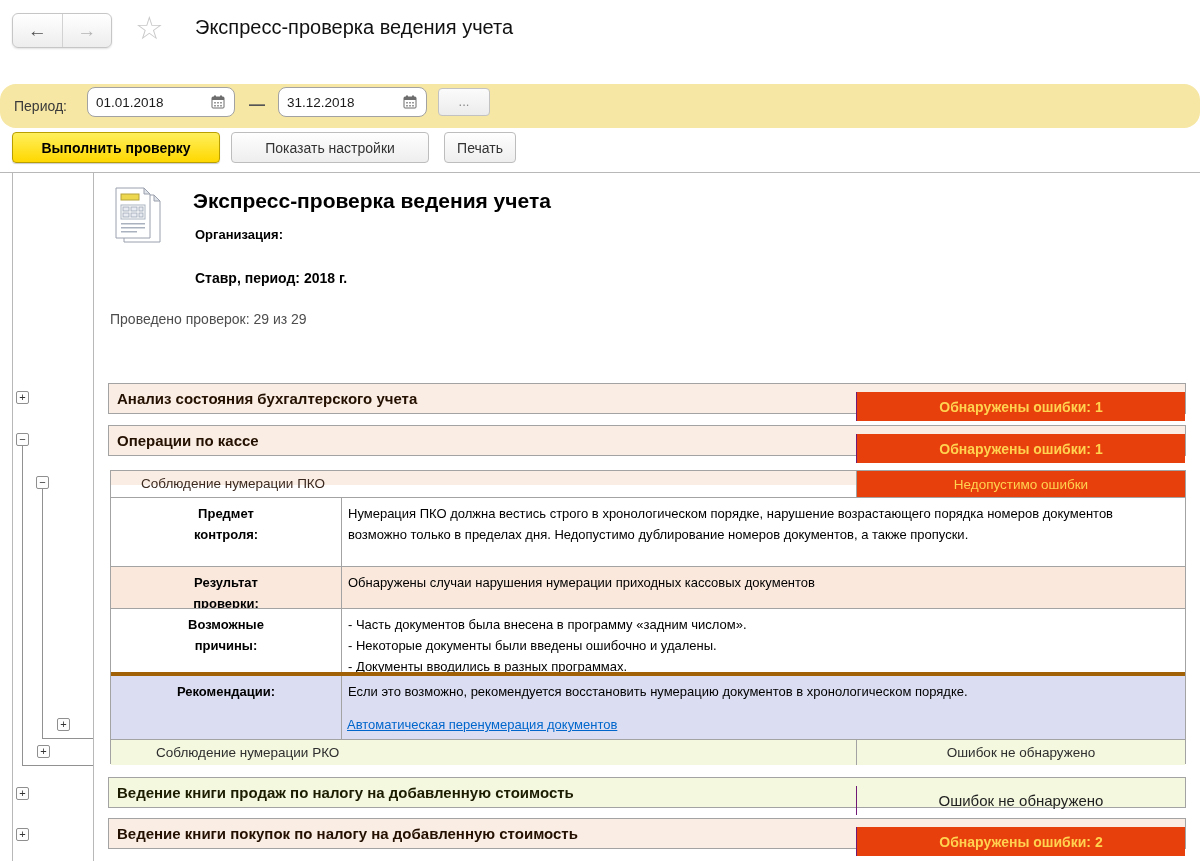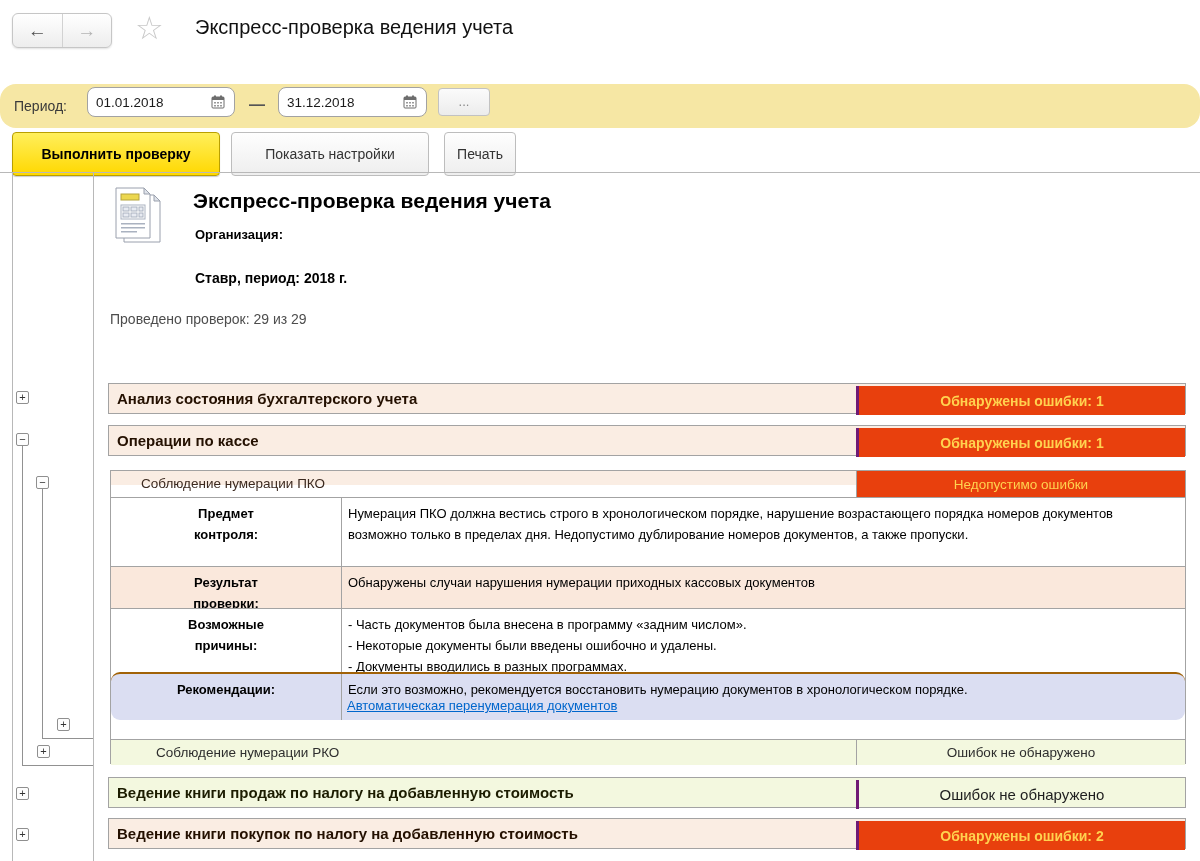--- a/index.html
+++ b/index.html
@@ -28,21 +28,21 @@
              padding:0 0 0 8px;width:105px;height:28px;}
   .calbtn{position:absolute;right:4px;top:3px;width:24px;height:22px;display:flex;align-items:center;
           justify-content:center;border-radius:3px;cursor:pointer;}
   .dash{position:absolute;left:240px;top:84px;width:34px;height:44px;line-height:42px;text-align:center;
         font-size:16px;font-weight:bold;color:#555;}
   .morebtn{position:absolute;left:438px;top:88px;width:52px;height:28px;box-sizing:border-box;
            background:linear-gradient(#fbfbfb,#ececec);border:1px solid #c2c2c2;border-radius:4px;
            color:#8a8a8a;font-size:13px;text-align:center;line-height:25px;cursor:pointer;}
 
   
-  .btn{position:absolute;top:132px;height:44px;border-radius:4px;font-size:14px;box-sizing:border-box;
+  .btn{position:absolute;top:132px;height:31px;border-radius:4px;font-size:14px;box-sizing:border-box;
        display:flex;align-items:center;justify-content:center;cursor:pointer;}
   .btn-run{left:12px;width:208px;background:linear-gradient(#ffef5c,#ffd800);border:1px solid #b99f00;
            font-weight:bold;color:#000;box-shadow:0 1px 1px rgba(0,0,0,.2);}
   .btn-plain{background:linear-gradient(#fefefe,#eeeeee);border:1px solid #bdbdbd;color:#333;}
   .btn-settings{left:231px;width:198px;}
   .btn-print{left:444px;width:72px;}
   .sep{position:absolute;left:0;top:172px;width:1200px;height:1px;background:#b8b8b8;}
 
   
   .vline{position:absolute;top:173px;width:1px;height:688px;background:#b8b8b8;}
@@ -65,41 +65,41 @@
   .rsubtitle{position:absolute;left:195px;top:270px;font-size:14px;font-weight:bold;color:#000;}
   .checksline{position:absolute;left:110px;top:311px;font-size:14px;color:#4d4d4d;}
   .errorsbar{position:absolute;left:95px;top:333px;width:1105px;height:23px;background:#fbe9df;
              line-height:23px;padding-left:15px;font-size:14px;color:#4d4d4d;box-sizing:border-box;}
 
   
   .sec{position:absolute;left:108px;width:1078px;height:31px;border:1px solid #a3a3a3;
        box-sizing:border-box;background:#faede3;text-decoration:underline;}
   .sec .sectitle{position:absolute;left:8px;top:0;height:29px;line-height:29px;font-size:15px;
                  font-weight:bold;color:#241000;white-space:nowrap;}
-  .sec .secstatus{position:absolute;left:747px;top:2px;width:329px;height:29px;border-left:3px solid #701a75;
+  .sec .secstatus{position:absolute;left:747px;top:8px;width:329px;height:29px;border-left:1px solid #701a75;
                   display:flex;align-items:center;justify-content:center;box-sizing:border-box;font-size:14px;}
   .sec.error .secstatus{background:#e8400d;color:#ffd24f;font-weight:bold;}
   .sec.ok{background:#f3f8df;}
   .sec.ok .sectitle{color:#1c1c00;}
   .sec.ok .secstatus{color:#1f1f1f;font-size:15px;}
   .s1{top:383px}.s2{top:425px}.s3{top:777px}.s4{top:818px}
 
   
   .subtable{position:absolute;left:110px;top:470px;width:1076px;height:294px;border:1px solid #a3a3a3;
             box-sizing:border-box;background:#fff;}
   .strow{position:absolute;left:0;width:1074px;box-sizing:border-box;}
   .sthead{top:0;height:14px;background:#faede3;}
   .sthead .subtitle{position:absolute;left:30px;top:0;height:26px;line-height:26px;font-size:13.5px;color:#3c2a20;}
   .sthead .substatus{position:absolute;left:745px;top:0;width:329px;height:26px;background:#e8400d;
                      color:#ffd24f;display:flex;align-items:center;justify-content:center;font-size:13.5px;
                      border-left:1px solid #a3a3a3;box-sizing:border-box;}
   .r1{top:26px;height:69px;border-top:1px solid #a3a3a3;background:#fff;}
   .r2{top:95px;height:42px;border-top:1px solid #a3a3a3;background:#fae8dc;}
   .r3{top:137px;height:64px;border-top:1px solid #a3a3a3;background:#fff;}
-  .r4{top:201px;height:48px;border-top:2px solid #a16207;background:#dbdef2;border-radius:9px;}
+  .r4{top:201px;height:67px;border-top:4px solid #a16207;background:#dbdef2;}
   .r5{top:268px;height:26px;border-top:1px solid #a3a3a3;background:#f3f8df;}
   .lblcol{position:absolute;left:0;top:0;width:230px;height:100%;box-sizing:border-box;padding-top:5px;
           text-align:center;font-size:13px;font-weight:bold;white-space:pre-line;line-height:21px;color:#000;}
   .valcol{position:absolute;left:230px;top:0;right:0;height:100%;border-left:1px solid #a3a3a3;
           box-sizing:border-box;padding:5px 10px 0 6px;font-size:13px;line-height:21px;
           white-space:pre-line;color:#000;}
   .reclink{position:absolute;left:236px;bottom:7px;font-size:13px;color:#0066cc;
            text-decoration:underline;cursor:pointer;}
   .r5 .subtitle2{position:absolute;left:45px;top:0;height:25px;line-height:25px;font-size:13.5px;color:#2e2e2e;}
   .r5 .substatus2{position:absolute;left:745px;top:0;width:329px;height:25px;display:flex;align-items:center;

